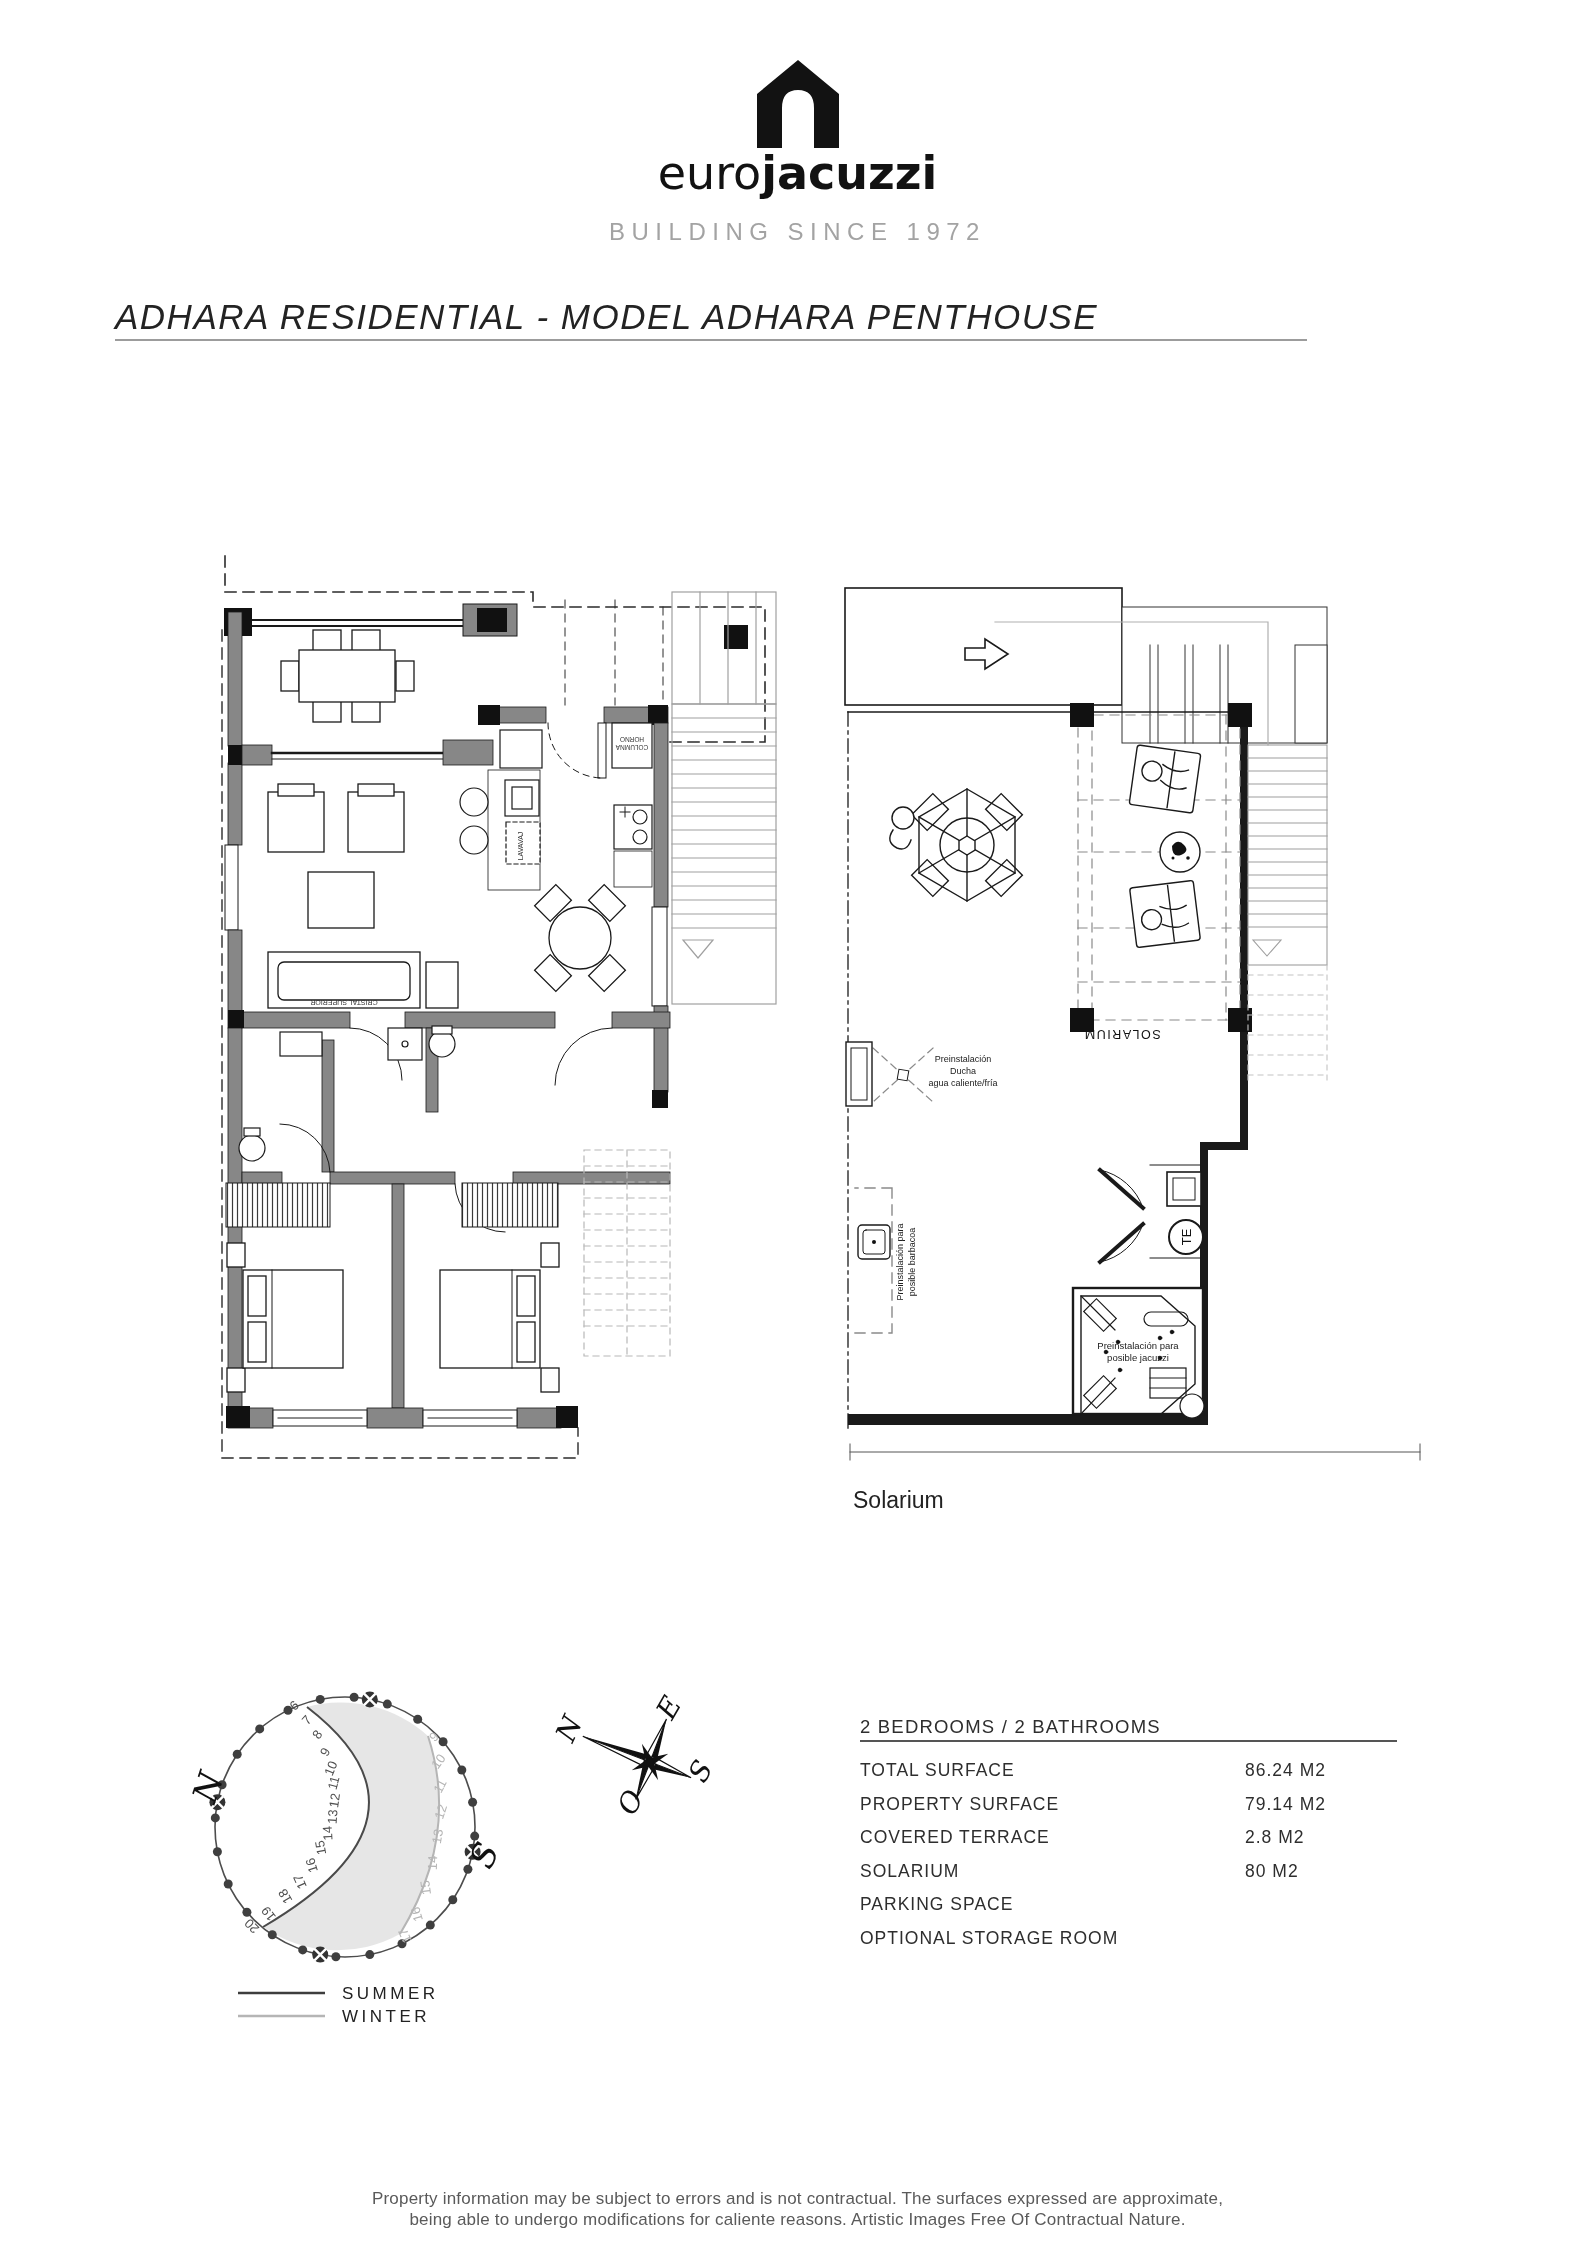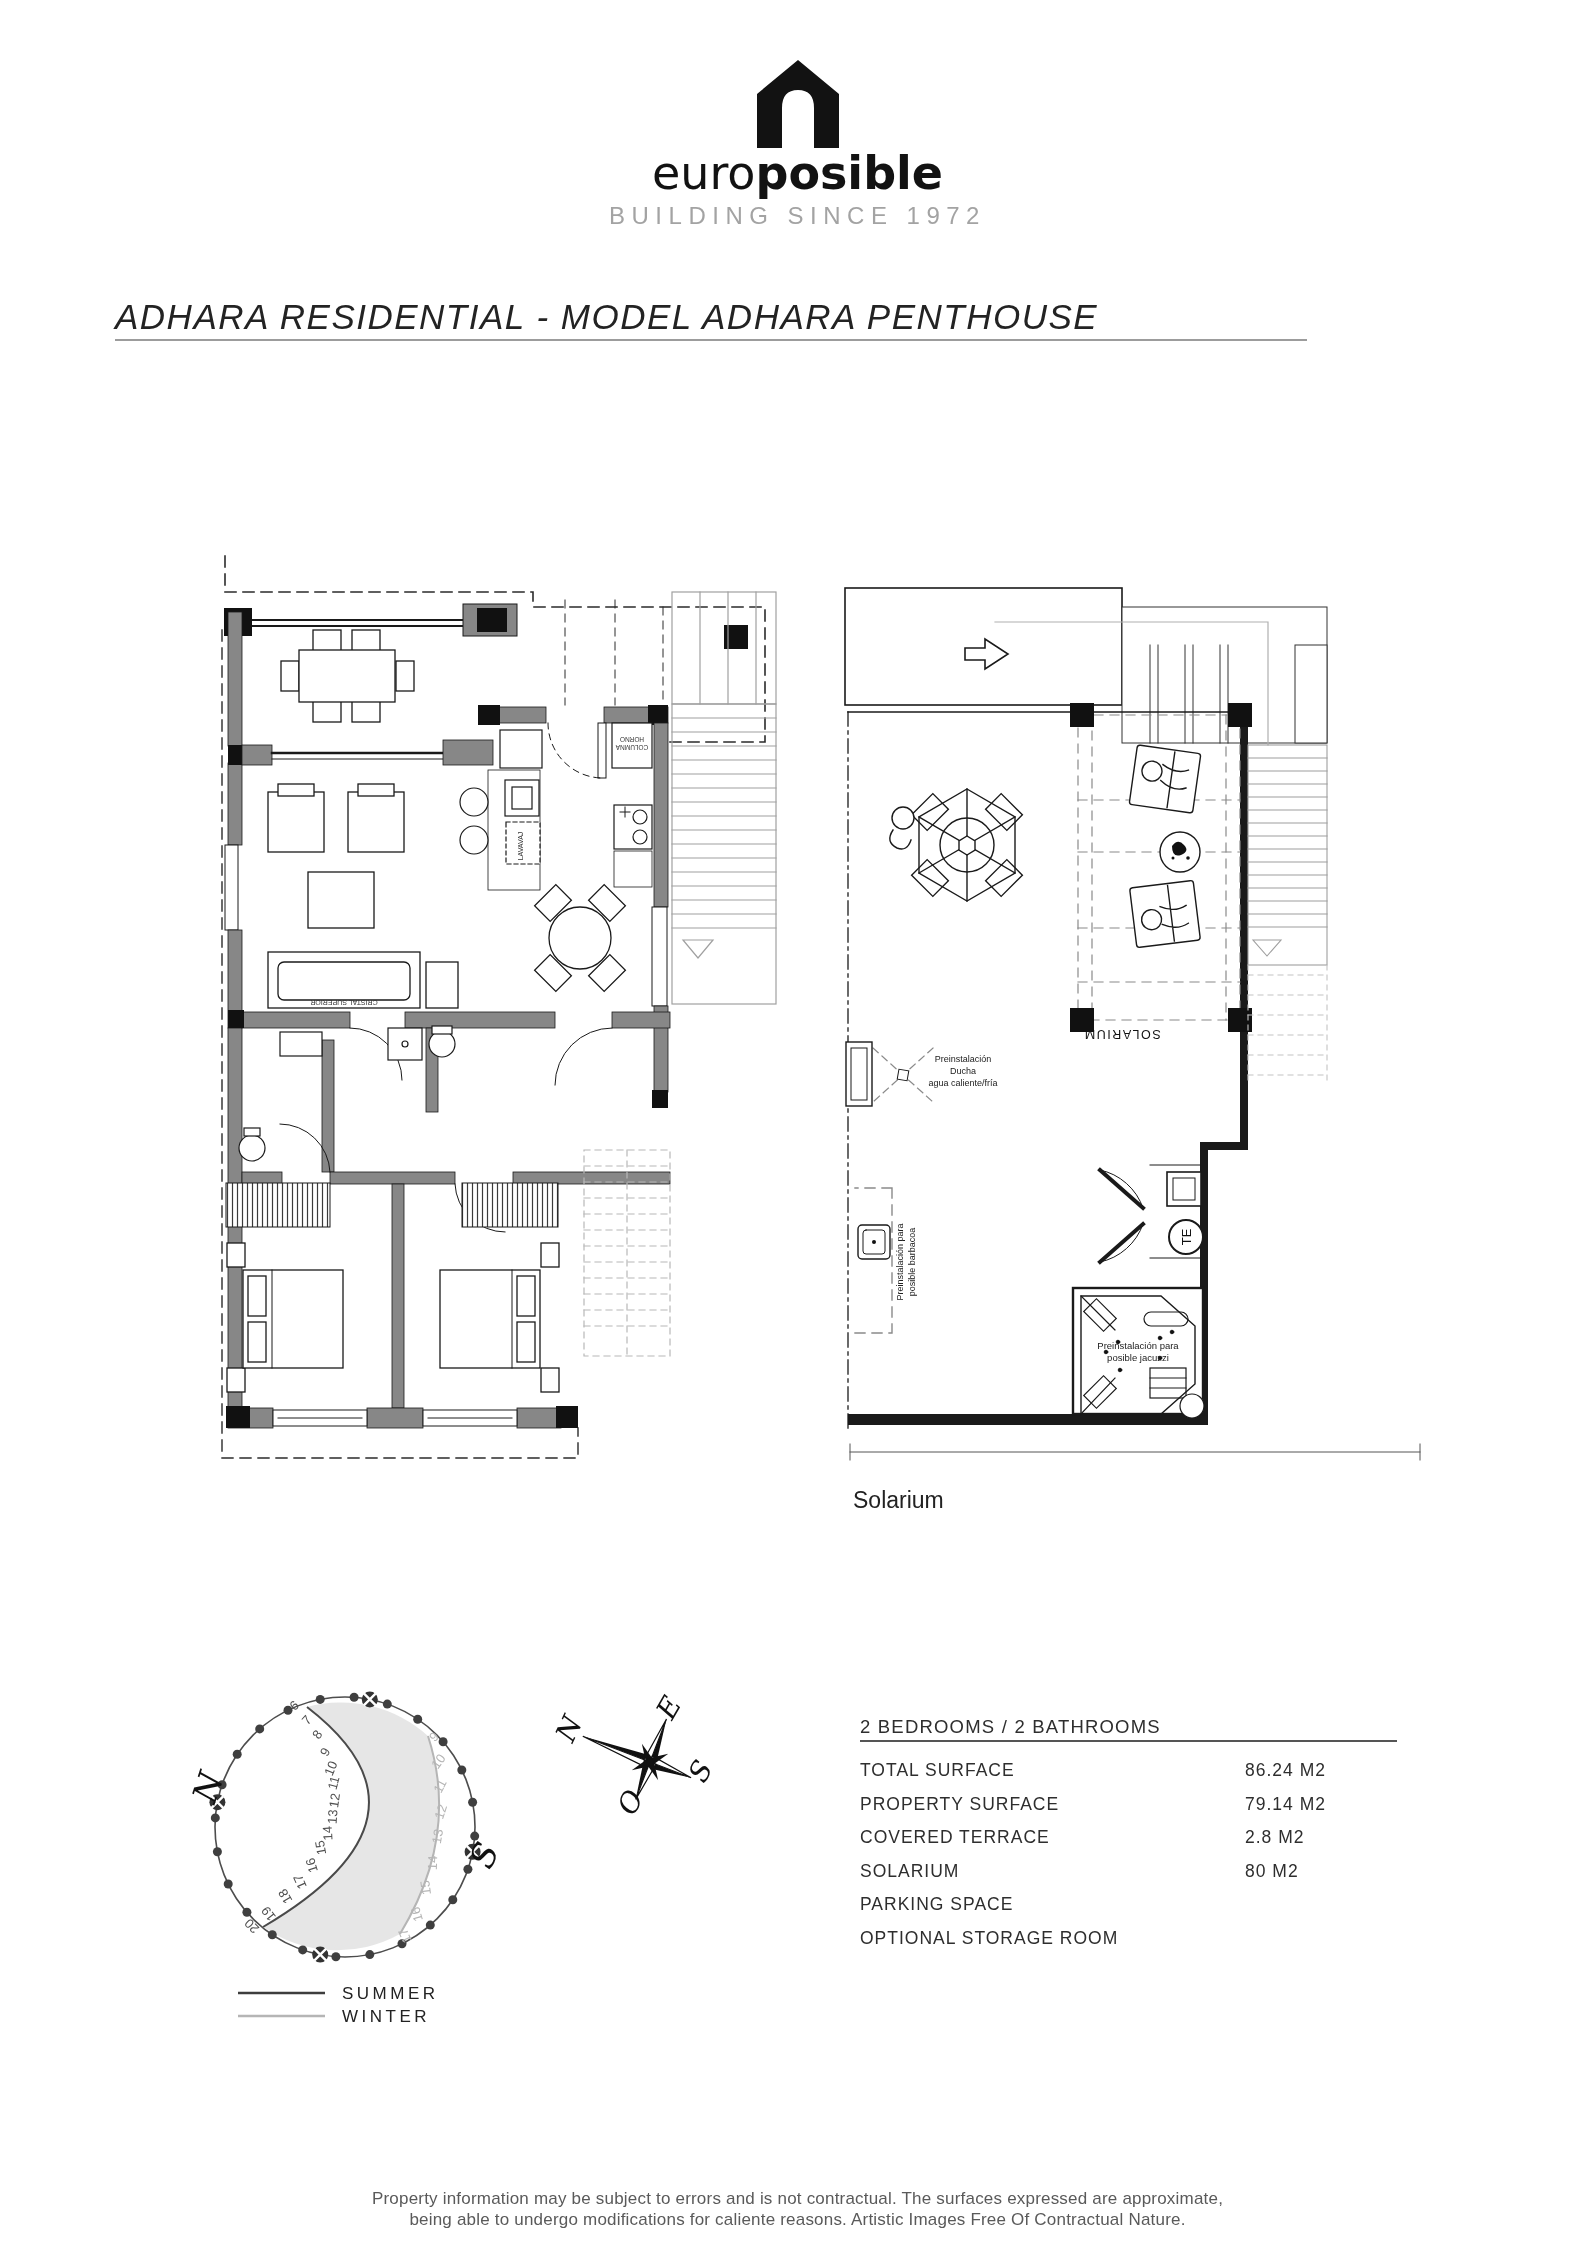--- a/index.html
+++ b/index.html
@@ -3,21 +3,21 @@
 <meta charset="utf-8">
 <style>
   html,body{margin:0;padding:0;background:#fff;}
   .page{position:relative;width:1595px;height:2256px;background:#fff;overflow:hidden;
         font-family:"Liberation Sans",sans-serif;color:#1d1d1d;}
   .header{position:absolute;left:0;right:0;top:60px;text-align:center;}
   .house-icon{display:block;margin:0 auto 2px auto;}
   .logo-line{font-family:"DejaVu Sans",sans-serif;font-size:46px;line-height:46px;color:#121212;}
   .logo-light{font-weight:normal;}
   .logo-bold{font-weight:bold;}
-  .tagline{margin-top:6px;font-size:24px;letter-spacing:6.5px;color:#a3a3a3;}
+  .tagline{margin-top:22px;font-size:24px;letter-spacing:6.5px;color:#a3a3a3;}
   .title{position:absolute;left:115px;top:297px;font-size:35px;letter-spacing:1.5px;color:#232323;white-space:nowrap;font-style:italic;}
   .title-rule{position:absolute;left:115px;top:339px;width:1192px;height:2px;background:#9c9c9c;}
   svg.layer{position:absolute;left:0;top:0;}
   .specs{position:absolute;left:860px;top:1716px;width:537px;}
   .specs-header{font-size:18.5px;letter-spacing:1.2px;color:#2e2e2e;padding-bottom:2px;border-bottom:2px solid #555;}
   .specs-rows{margin-top:12px;}
   .spec-row{display:flex;align-items:center;height:33.5px;font-size:17.5px;letter-spacing:1px;color:#2e2e2e;}
   .spec-label{width:385px;}
   .spec-value{flex:1;}
   .footer{position:absolute;left:0;right:0;top:2188px;text-align:center;
@@ -27,21 +27,21 @@
 </style>
 </head>
 <body>
 
 <div class="page">
 
   <div class="header">
     <svg class="house-icon" width="82" height="88" viewBox="0 0 82 88">
       <path d="M0,88 V34 L41,0 L82,34 V88 H57 V48 Q57,30 41,30 Q25,30 25,48 V88 Z" fill="#121212"></path>
     </svg>
-    <div class="logo-line"><span class="logo-light">euro</span><span class="logo-bold">posible</span></div>
+    <div class="logo-line"><span class="logo-light">euro</span><span class="logo-bold">jacuzzi</span></div>
     <div class="tagline">BUILDING SINCE 1972</div>
   </div>
 
   <div class="title">ADHARA RESIDENTIAL - MODEL ADHARA PENTHOUSE</div>
   <div class="title-rule"></div>
 
   <svg class="layer" width="1595" height="2256" viewBox="0 0 1595 2256">
     <defs>
       <pattern id="hatch" width="5" height="8" patternUnits="userSpaceOnUse">
         <rect width="5" height="8" fill="#fff"></rect>

